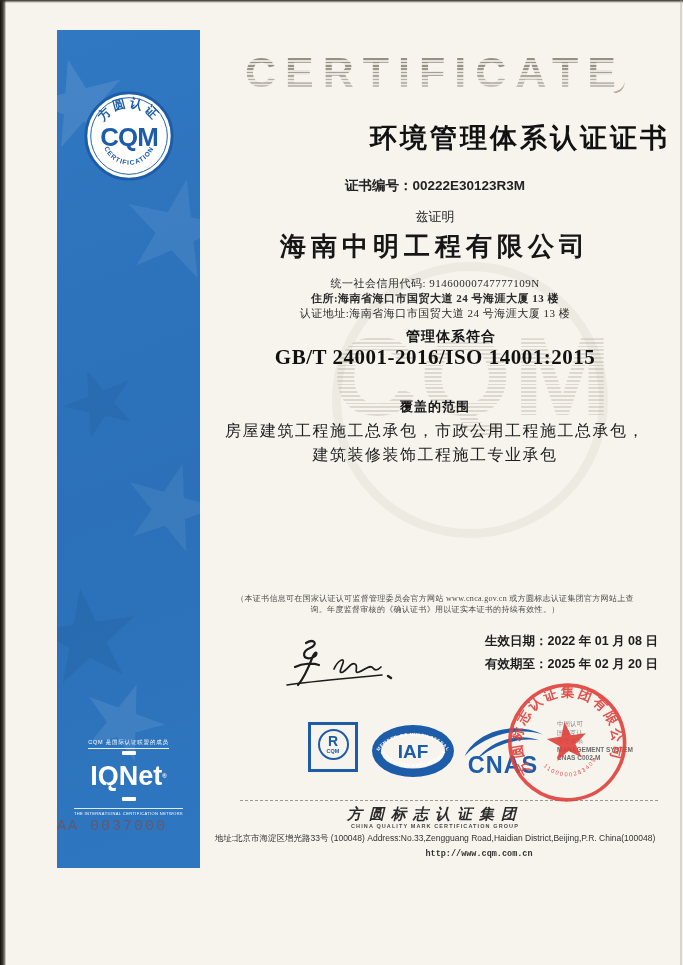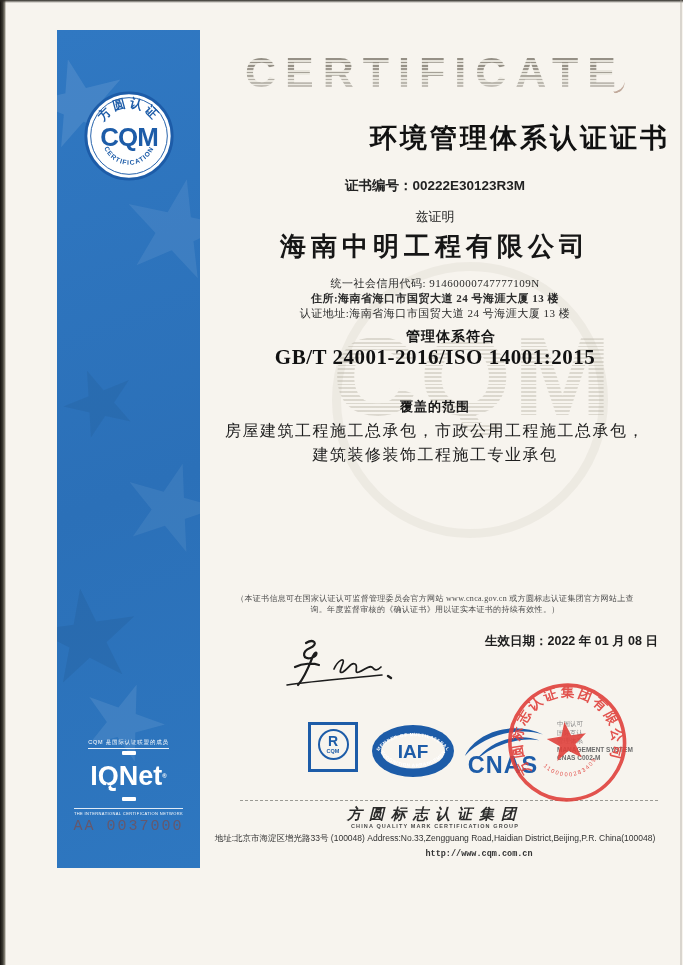--- a/index.html
+++ b/index.html
@@ -42,21 +42,21 @@
     font-family:"Liberation Sans",sans-serif; }
   .iqnet-member { display:inline-block; font-size:5.5px; letter-spacing:0.8px;
     border-bottom:1px solid rgba(255,255,255,0.9); padding-bottom:2px; }
   .iqnet-row { display:flex; align-items:center; justify-content:center; gap:6px; margin-top:2px;flex-direction:column; }
   .iqnet-dash { width:14px; height:4px; background:#fff; border-radius:1px; }
   .iqnet-name { position:relative; font-size:27px; font-weight:bold; letter-spacing:0px; line-height:30px; }
   .iqnet-name .qstar { position:absolute; left:13px; top:11px; font-size:8px; color:#2b70b8; }
   .iqnet-reg { font-size:6px; vertical-align:top; }
   .iqnet-tagline { display:inline-block; font-size:4px; letter-spacing:0.4px; margin-top:1px;
     border-top:1px solid rgba(255,255,255,0.85); padding-top:2px; }
-  .serial { position:absolute; left:0; top:788px; width:143px; text-align:center;
+  .serial { position:absolute; left:0; top:788px; width:143px; text-align:left;
     font-family:"Liberation Mono",monospace; font-size:15px; letter-spacing:2px; color:#6e5360; opacity:0.85; }
 
   
   .content { position:absolute; left:200px; top:0; width:470px; height:760px; z-index:2;
     font-family:"Liberation Serif",serif; color:#1c1c1c; }
   .c { position:absolute; left:0; width:100%; text-align:center; }
 
   .cert-wm { top:48px; font-family:"Liberation Sans",sans-serif; font-weight:900; font-size:43px;
     letter-spacing:9px; color:transparent;
     background:repeating-linear-gradient(180deg, rgba(138,133,122,0.9) 0 1.6px, rgba(228,225,216,0.95) 1.6px 3.4px);
@@ -168,20 +168,21 @@
     <div class="c info3">认证地址:海南省海口市国贸大道 24 号海涯大厦 13 楼</div>
     <div class="c conform">管理体系符合</div>
     <div class="c standard">GB/T 24001-2016/ISO 14001:2015</div>
     <div class="c scope-label">覆盖的范围</div>
     <div class="c scope1">房屋建筑工程施工总承包，市政公用工程施工总承包，</div>
     <div class="c scope2">建筑装修装饰工程施工专业承包</div>
     <div class="c disc1">（本证书信息可在国家认证认可监督管理委员会官方网站 www.cnca.gov.cn 或方圆标志认证集团官方网站上查</div>
     <div class="c disc2">询。年度监督审核的《确认证书》用以证实本证书的持续有效性。）</div>
     <div class="dates">
       <div>生效日期：2022 年 01 月 08 日</div>
+      <div>有效期至：2025 年 02 月 20 日</div>
     </div>
   </div>
 
   <div class="signature">
     <svg width="118" height="64" viewBox="0 0 118 64">
       <g fill="none" stroke="#1c1c1c" stroke-linecap="round">
         <path stroke-width="2.2" d="M24 10 C32 5 37 11 28 15 C19 19 21 27 29 25 C37 23 35 15 31 23 C27 33 23 44 16 52 M13 34 C21 30 31 30 37 32"></path>
         <path stroke-width="1.7" d="M52 36 C56 27 63 24 61 30 C59 36 56 41 61 39 C67 35 69 29 73 31 C77 33 71 41 77 39 C83 37 88 31 91 35 C93 38 96 37 99 34"></path>
         <path stroke-width="1.6" d="M5 52 C32 48 72 45 100 42"></path>
         <path stroke-width="2.4" d="M106 43 l3 2"></path>

